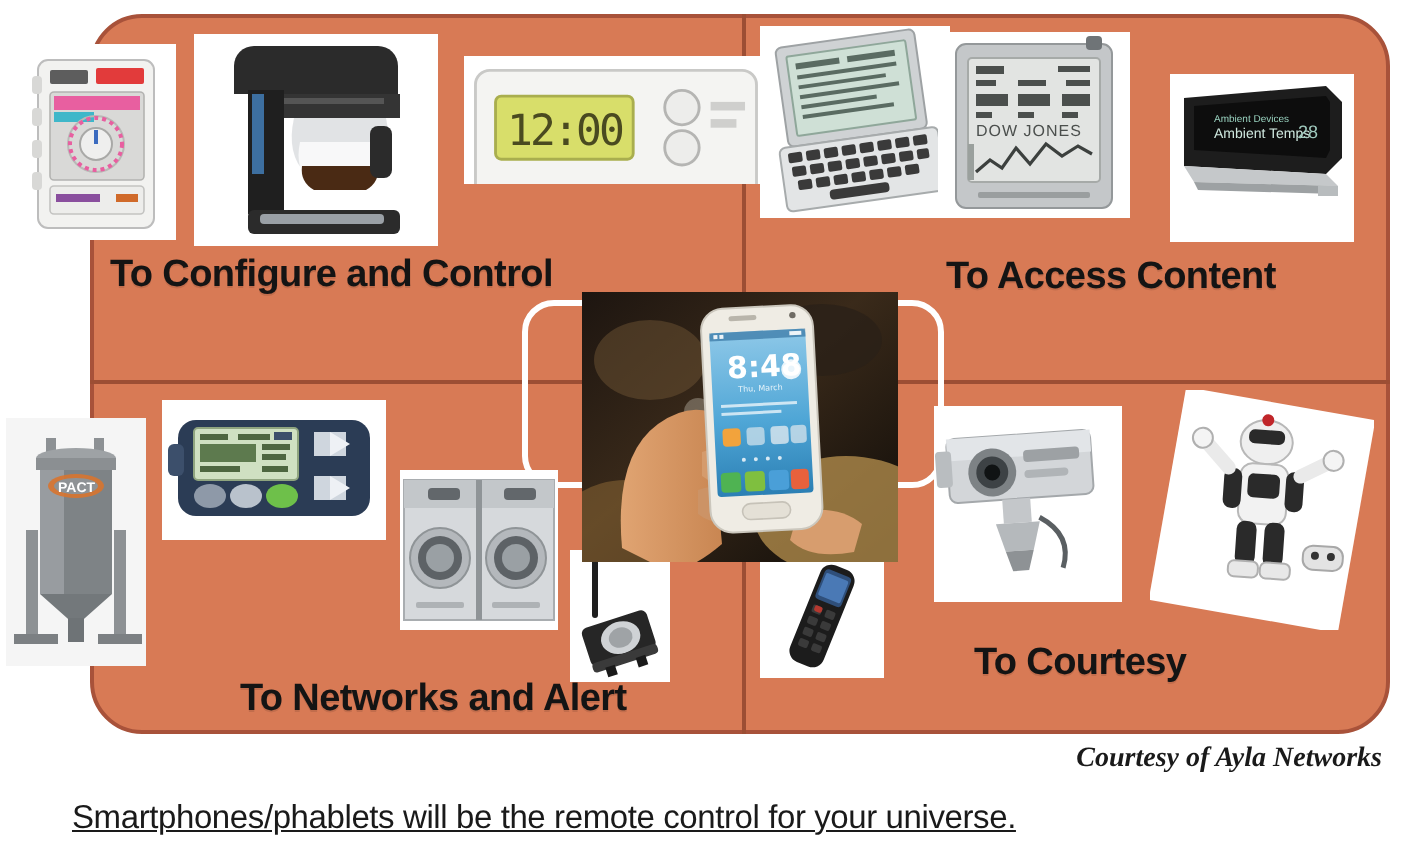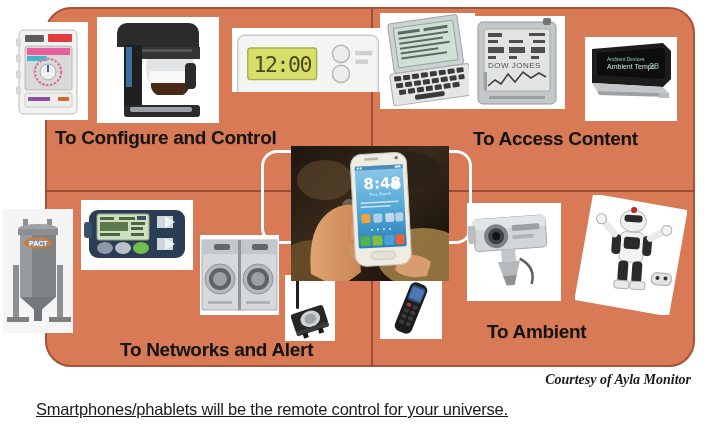--- a/index.html
+++ b/index.html
@@ -369,21 +369,21 @@
           <rect x="25" y="39" width="5" height="4" rx="1"></rect>
             <rect x="32" y="39" width="5" height="4" rx="1"></rect>
           <rect x="25" y="45" width="5" height="4" rx="1"></rect>
             <rect x="32" y="45" width="5" height="4" rx="1"></rect>
         </g>
         <rect x="26" y="27" width="4" height="3" rx="1" fill="#b5382f"></rect>
       </g>
     </svg>
   </div>
 
-  <span class="qlabel" id="lbl-interact">To Ambient</span>
+  <span class="qlabel" id="lbl-interact">To Courtesy</span>
 
   <div class="photo" style="left:291px;top:146px;width:158px;height:135px;background:#2a1c12;">
     <svg class="dev" viewBox="0 0 158 135" preserveAspectRatio="none">
       <defs>
         <linearGradient id="bg" x1="0" y1="0" x2="1" y2="1">
           <stop offset="0%" stop-color="#1d1510"></stop>
           <stop offset="45%" stop-color="#3a2a1a"></stop>
           <stop offset="100%" stop-color="#0e0b08"></stop>
         </linearGradient>
         <linearGradient id="scr" x1="0" y1="0" x2="0" y2="1">
@@ -444,16 +444,16 @@
           <rect x="68" y="90" width="10" height="10" rx="2" fill="#4fb352"></rect>
           <rect x="80" y="90" width="10" height="10" rx="2" fill="#7fbf3f"></rect>
           <rect x="92" y="90" width="10" height="10" rx="2" fill="#4a9fd8"></rect>
           <rect x="103" y="90" width="9" height="10" rx="2" fill="#e8613c"></rect>
         </g>
         <rect x="78" y="106" width="24" height="8" rx="4" fill="#e4e0d6" stroke="#c6c2b8" stroke-width="0.8"></rect>
       </g>
     </svg>
   </div>
 
-  <div class="courtesy">Courtesy of Ayla Monitor</div>
+  <div class="courtesy">Courtesy of Ayla Networks</div>
   <div class="caption">Smartphones/phablets will be the remote control for your universe.</div>
 
 </div>
 
 </body></html>

